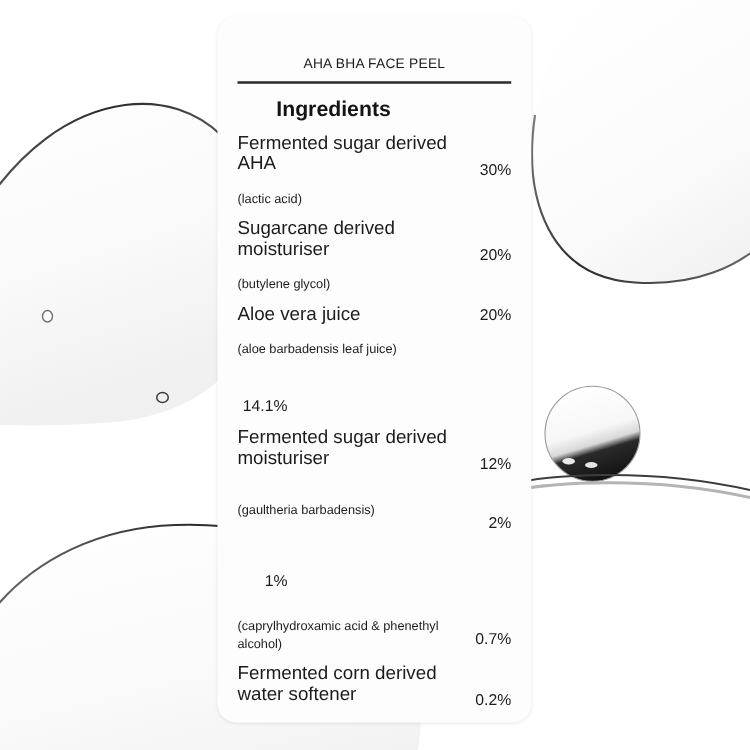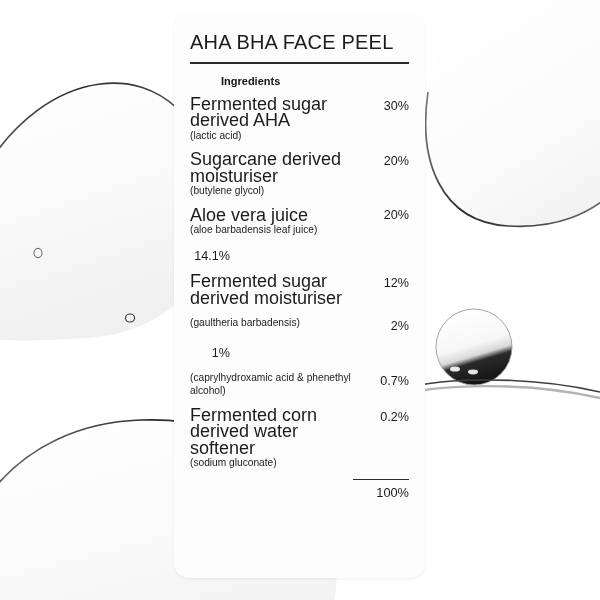--- a/index.html
+++ b/index.html
@@ -32,35 +32,36 @@
     height: 565px;
     background: #fdfdfd;
     border-radius: 15px;
     box-sizing: border-box;
     padding: 0 16px;
     box-shadow: 0 1px 3px rgba(0,0,0,0.07);
     overflow: hidden;
   }
 
   #card-title {
-    font-size: 20px;
+    font-size: 11px;
     letter-spacing: 0.2px;
     color: #1c1c1c;
-    margin-top: 18px;
+    margin-top: 32px;
     white-space: nowrap;
+    text-align: center;
   }
 
   #title-rule {
     height: 1.6px;
     background: #2b2b2b;
     margin-top: 8px;
   }
 
   #section-heading {
-    font-size: 11px;
+    font-size: 17px;
     font-weight: bold;
     color: #141414;
     margin-top: 11px;
     padding-left: 31px;
   }
 
   .ing-list {
     margin-top: 9px;
   }
 
@@ -71,44 +72,44 @@
     margin-bottom: 9px;
   }
 
   .ing-left {
     flex: 1 1 auto;
     min-width: 0;
     padding-right: 6px;
   }
 
   .ing-name {
-    font-size: 18px;
+    font-size: 15px;
     line-height: 16.6px;
     color: #1b1b1b;
   }
 
   .ing-sub {
     font-size: 10.2px;
     line-height: 13.4px;
     color: #1b1b1b;
-    margin-top: 0;
+    margin-top: 13px;
   }
 
   .ing-pct {
     flex: 0 0 auto;
     font-size: 12.6px;
     line-height: 16.6px;
     color: #1b1b1b;
     text-align: right;
     white-space: nowrap;
     min-width: 40px;
   }
 
   
-  .pct-shift-1 { margin-top: 2px; }
+  .pct-shift-1 { margin-top: 21px; }
 
   
   #total-block {
     margin-top: 2px;
   }
   #total-rule {
     height: 1.6px;
     background: #2b2b2b;
     width: 56px;
     margin-left: auto;

